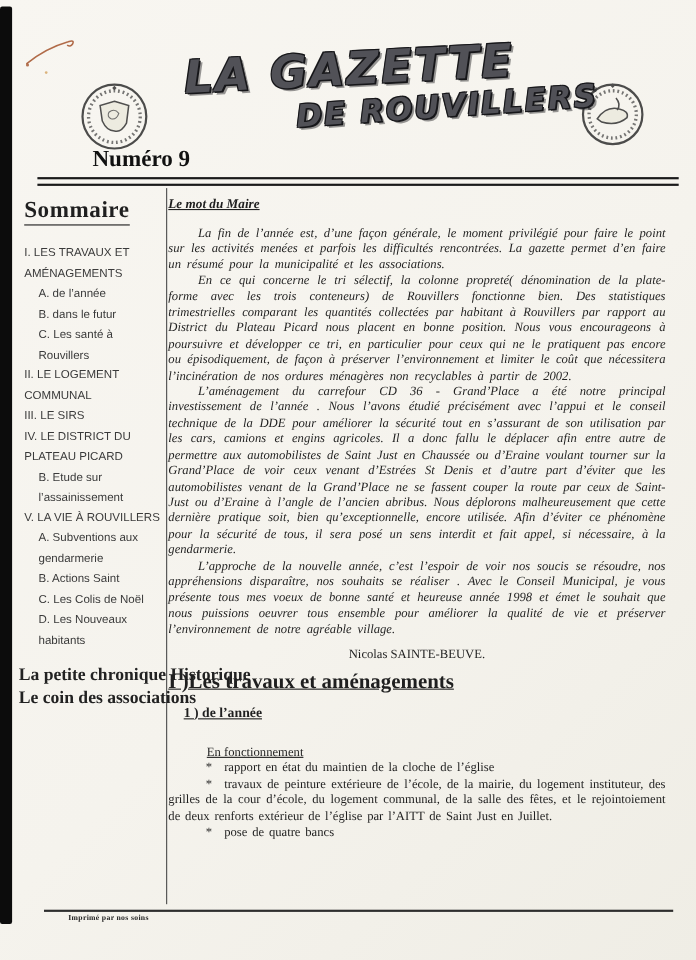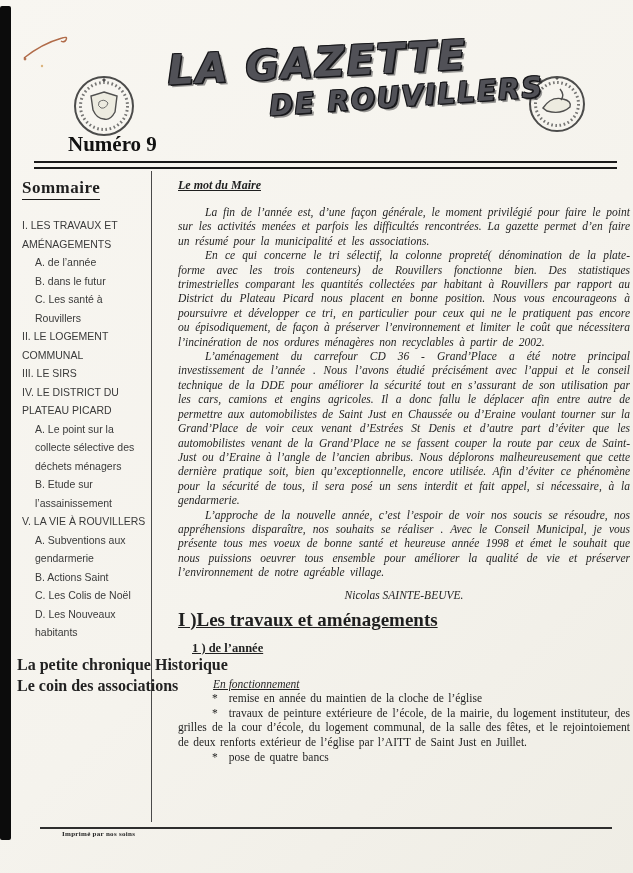--- a/index.html
+++ b/index.html
@@ -21,45 +21,45 @@
   .seal-right{left:527px;top:74px;}
   .title-block{position:absolute;left:140px;top:38px;width:380px;transform:rotate(-3deg);}
   .title-line{
     font-family:"DejaVu Sans",sans-serif;font-weight:bold;font-style:italic;
     color:#515157;letter-spacing:2px;white-space:nowrap;
     text-shadow:-1px -1px 0 #17171a,1px -1px 0 #17171a,-1px 1px 0 #17171a,
                 1.5px 1.5px 0 #17171a,3px 3px 0 rgba(30,30,34,.45);
   }
   .title-1{font-size:41px;margin-left:28px;}
   .title-2{font-size:28px;margin-left:128px;margin-top:-2px;transform:rotate(-1deg);}
-  .issue{position:absolute;left:68px;top:132px;font-size:21px;font-weight:bold;color:#111;text-align:center;}
+  .issue{position:absolute;left:84px;top:132px;font-size:21px;font-weight:bold;color:#111;text-align:center;}
   .date{position:absolute;right:21px;top:130px;font-size:22px;font-weight:bold;letter-spacing:1px;color:#111;}
   .double-rule{position:absolute;left:34px;right:16px;top:161px;height:4px;
     border-top:2.2px solid #1a1a1a;border-bottom:2.2px solid #1a1a1a;}
   .v-divider{position:absolute;left:151px;top:171px;width:1.3px;height:651px;background:#4a4a4a;}
   
   .sidebar{position:absolute;left:22px;top:178px;width:127px;}
-  .toc-heading{font-size:17px;font-weight:bold;letter-spacing:.5px;
+  .toc-heading{font-size:21px;font-weight:bold;letter-spacing:.5px;
     border-bottom:1.6px solid #1a1a1a;display:inline-block;padding-bottom:1px;margin:0 0 16px 0;}
   .toc-list{list-style:none;margin:0;padding:0;
     font-family:"Liberation Sans",sans-serif;font-size:10.5px;line-height:18.5px;color:#3a3a3a;}
   .toc-list li{margin:0;}
   .toc-list li.lvl2{padding-left:13px;}
   .toc-extras{margin-top:12px;margin-left:-5px;font-size:16px;font-weight:bold;
     line-height:21px;color:#222;white-space:nowrap;}
   
-  .main{position:absolute;left:178px;top:178px;width:452px;}
+  .main{position:absolute;left:153px;top:178px;width:452px;}
   .mot-heading{font-size:12px;font-weight:bold;font-style:italic;text-decoration:underline;
     margin:0 0 12px 0;}
   .body-par{margin:0;font-style:italic;font-size:11.5px;line-height:14.4px;
     word-spacing:2.5px;text-align:justify;text-indent:27px;}
-  .signature{margin:9px 0 6px 0;font-style:italic;font-size:11.5px;text-align:center;}
+  .signature{margin:9px 0 6px 0;font-size:11.5px;text-align:center;}
   .section-heading{font-size:19px;font-weight:bold;text-decoration:underline;margin:8px 0 0 0;}
   .subsection-heading{font-size:12.5px;font-weight:bold;text-decoration:underline;margin:10px 0 0 14px;}
-  .list-heading{font-size:11.5px;text-decoration:underline;margin:22px 0 0 35px;font-style:italic;}
+  .list-heading{font-size:11.5px;text-decoration:underline;margin:22px 0 0 35px;}
   .work-item{margin:1px 0 0 0;font-size:11.5px;line-height:14.4px;text-indent:34px;
     text-align:justify;word-spacing:1.5px;}
   .work-item .marker{margin-right:11px;}
   
   .bottom-rule{position:absolute;left:40px;top:827px;width:572px;height:1.6px;background:#2e2e2e;}
   .imprint{position:absolute;left:62px;top:830px;font-size:7px;font-weight:bold;
     letter-spacing:.3px;color:#222;}
 </style>
 </head>
 <body>
@@ -102,21 +102,20 @@
   <div class="sidebar">
     <h2 class="toc-heading">Sommaire</h2>
     <ul class="toc-list">
       <li class="lvl1">I. LES TRAVAUX ET AMÉNAGEMENTS</li>
       <li class="lvl2">A. de l’année</li>
       <li class="lvl2">B. dans le futur</li>
       <li class="lvl2">C. Les santé à Rouvillers</li>
       <li class="lvl1">II. LE LOGEMENT COMMUNAL</li>
       <li class="lvl1">III. LE SIRS</li>
       <li class="lvl1">IV. LE DISTRICT DU PLATEAU PICARD</li>
-      <li class="lvl2">A. Le point sur la collecte sélective des déchets ménagers</li>
       <li class="lvl2">B. Etude sur l’assainissement</li>
       <li class="lvl1">V. LA VIE À ROUVILLERS</li>
       <li class="lvl2">A. Subventions aux gendarmerie</li>
       <li class="lvl2">B. Actions Saint</li>
       <li class="lvl2">C. Les Colis de Noël</li>
       <li class="lvl2">D. Les Nouveaux habitants</li>
     </ul>
     <div class="toc-extras">
       <div>La petite chronique Historique</div>
       <div>Le coin des associations</div>
@@ -126,21 +125,21 @@
   <div class="main">
     <h3 class="mot-heading">Le mot du Maire</h3>
     <p class="body-par">La fin de l’année est, d’une façon générale, le moment privilégié pour faire le point sur les activités menées et parfois les difficultés rencontrées. La gazette permet d’en faire un résumé pour la municipalité et les associations.</p>
     <p class="body-par">En ce qui concerne le tri sélectif, la colonne propreté( dénomination de la plate-forme avec les trois conteneurs) de Rouvillers fonctionne bien. Des statistiques trimestrielles comparant les quantités collectées par habitant à Rouvillers par rapport au District du Plateau Picard nous placent en bonne position. Nous vous encourageons à poursuivre et développer ce tri, en particulier pour ceux qui ne le pratiquent pas encore ou épisodiquement, de façon à préserver l’environnement et limiter le coût que nécessitera l’incinération de nos ordures ménagères non recyclables à partir de 2002.</p>
     <p class="body-par">L’aménagement du carrefour CD 36 - Grand’Place a été notre principal investissement de l’année . Nous l’avons étudié précisément avec l’appui et le conseil technique de la DDE pour améliorer la sécurité tout en s’assurant de son utilisation par les cars, camions et engins agricoles. Il a donc fallu le déplacer afin entre autre de permettre aux automobilistes de Saint Just en Chaussée ou d’Eraine voulant tourner sur la Grand’Place de voir ceux venant d’Estrées St Denis et d’autre part d’éviter que les automobilistes venant de la Grand’Place ne se fassent couper la route par ceux de Saint-Just ou d’Eraine à l’angle de l’ancien abribus. Nous déplorons malheureusement que cette dernière pratique soit, bien qu’exceptionnelle, encore utilisée. Afin d’éviter ce phénomène pour la sécurité de tous, il sera posé un sens interdit et fait appel, si nécessaire, à la gendarmerie.</p>
     <p class="body-par">L’approche de la nouvelle année, c’est l’espoir de voir nos soucis se résoudre, nos appréhensions disparaître, nos souhaits se réaliser . Avec le Conseil Municipal, je vous présente tous mes voeux de bonne santé et heureuse année 1998 et émet le souhait que nous puissions oeuvrer tous ensemble pour améliorer la qualité de vie et préserver l’environnement de notre agréable village.</p>
     <div class="signature">Nicolas SAINTE-BEUVE.</div>
     <div class="section-heading">I )Les travaux et aménagements</div>
     <div class="subsection-heading">1 ) de l’année</div>
     <div class="list-heading">En fonctionnement</div>
-    <div class="work-item"><span class="marker">*</span><span>remise en année du maintien de la cloche de l’église</span></div>
+    <div class="work-item"><span class="marker">*</span><span>rapport en état du maintien de la cloche de l’église</span></div>
     <div class="work-item"><span class="marker">*</span><span>travaux de peinture extérieure de l’école, de la mairie, du logement instituteur, des grilles de la cour d’école, du logement communal, de la salle des fêtes, et le rejointoiement de deux renforts extérieur de l’église par l’AITT de Saint Just en Juillet.</span></div>
     <div class="work-item"><span class="marker">*</span><span>pose de quatre bancs</span></div>
   </div>
 
   <div class="bottom-rule"></div>
   <div class="imprint">Imprimé par nos soins</div>
 
 </div>
 
 </body></html>

